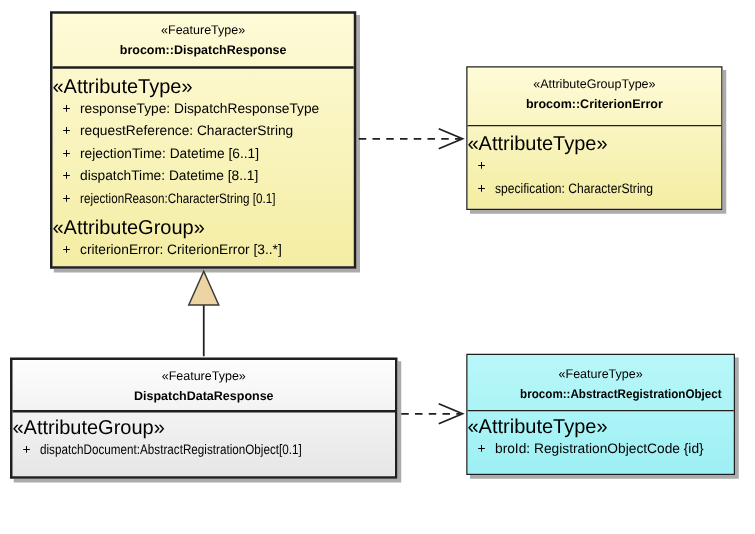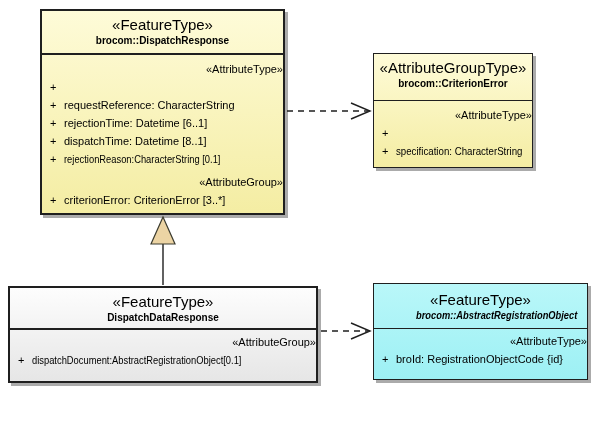--- a/index.html
+++ b/index.html
@@ -13,25 +13,25 @@
     box-shadow:3px 3px 0 var(--shadow,#ababab);
   }
   .fill-yellow{background:linear-gradient(180deg,var(--yellow-top,#fefbd8) 0%,var(--yellow-bottom,#f4eda3) 100%);}
   .fill-gray{background:linear-gradient(180deg,var(--gray-top,#fdfdfd) 0%,var(--gray-bottom,#e6e6e6) 100%);}
   .fill-cyan{background:linear-gradient(180deg,var(--cyan-top,#b9f7f9) 0%,var(--cyan-bottom,#9df0f4) 100%);}
   .box-header{
     box-sizing:border-box;display:flex;flex-direction:column;align-items:center;justify-content:flex-start;
     padding-top:6px;border-bottom:2px solid #1f1f1f;
   }
   .thin .box-header{border-bottom-width:1px;}
-  .stereotype{font-size:15px;line-height:15px;white-space:nowrap;}
+  .stereotype{font-size:10px;line-height:15px;white-space:nowrap;}
   .class-name{font-size:10px;font-weight:bold;line-height:17px;white-space:nowrap;}
-  .name-abstract{font-style:italic;margin-left:32px;}
+  .name-abstract{margin-left:32px;}
   .box-body{padding-top:6px;}
-  .section-label{font-size:11px;line-height:17px;padding-left:28px;white-space:nowrap;text-align:right;}
+  .section-label{font-size:16px;line-height:17px;padding-left:0;white-space:nowrap;}
   .attr-row{display:flex;align-items:baseline;font-size:11px;line-height:18px;white-space:nowrap;}
   .vis{width:14px;padding-left:8px;flex:0 0 auto;}
   .attr-text{display:inline-block;transform-origin:0 50%;}
   .condense-85{transform:scaleX(0.85);}
   .condense-88{transform:scaleX(0.88);}
   .condense-92{display:inline-block;transform:scaleX(0.93);transform-origin:50% 50%;}
   .section-gap{height:6px;}
   #connectors{position:absolute;left:0;top:0;pointer-events:none;}
 </style>
 </head>
@@ -41,20 +41,21 @@
 
   <div class="uml-box fill-yellow" style="left:40px;top:9px;width:245px;height:206px;">
     <div class="box-header" style="height:44px;">
       <div class="stereotype">«FeatureType»</div>
       <div class="class-name">brocom::DispatchResponse</div>
     </div>
     <div class="box-body">
       <div class="section-label">«AttributeType»</div>
       <div class="attr-row">
         <span class="vis">+</span>
+        <span class="attr-text">responseType: DispatchResponseType</span>
       </div>
       <div class="attr-row">
         <span class="vis">+</span>
         <span class="attr-text">requestReference: CharacterString</span>
       </div>
       <div class="attr-row">
         <span class="vis">+</span>
         <span class="attr-text">rejectionTime: Datetime [6..1]</span>
       </div>
       <div class="attr-row">
@@ -67,21 +68,21 @@
       </div>
       <div class="section-gap"></div>
       <div class="section-label">«AttributeGroup»</div>
       <div class="attr-row">
         <span class="vis">+</span>
         <span class="attr-text">criterionError: CriterionError [3..*]</span>
       </div>
     </div>
   </div>
 
-  <div class="uml-box fill-yellow thin" style="left:373px;top:53px;width:160px;height:115px;border-width:1.5px;">
+  <div class="uml-box fill-yellow thin" style="left:373px;top:53px;width:205px;height:115px;border-width:1.5px;">
     <div class="box-header" style="height:47px;border-bottom-width:1.5px;">
       <div class="stereotype">«AttributeGroupType»</div>
       <div class="class-name">brocom::CriterionError</div>
     </div>
     <div class="box-body">
       <div class="section-label">«AttributeType»</div>
       <div class="attr-row">
         <span class="vis">+</span>
       </div>
       <div class="attr-row">

